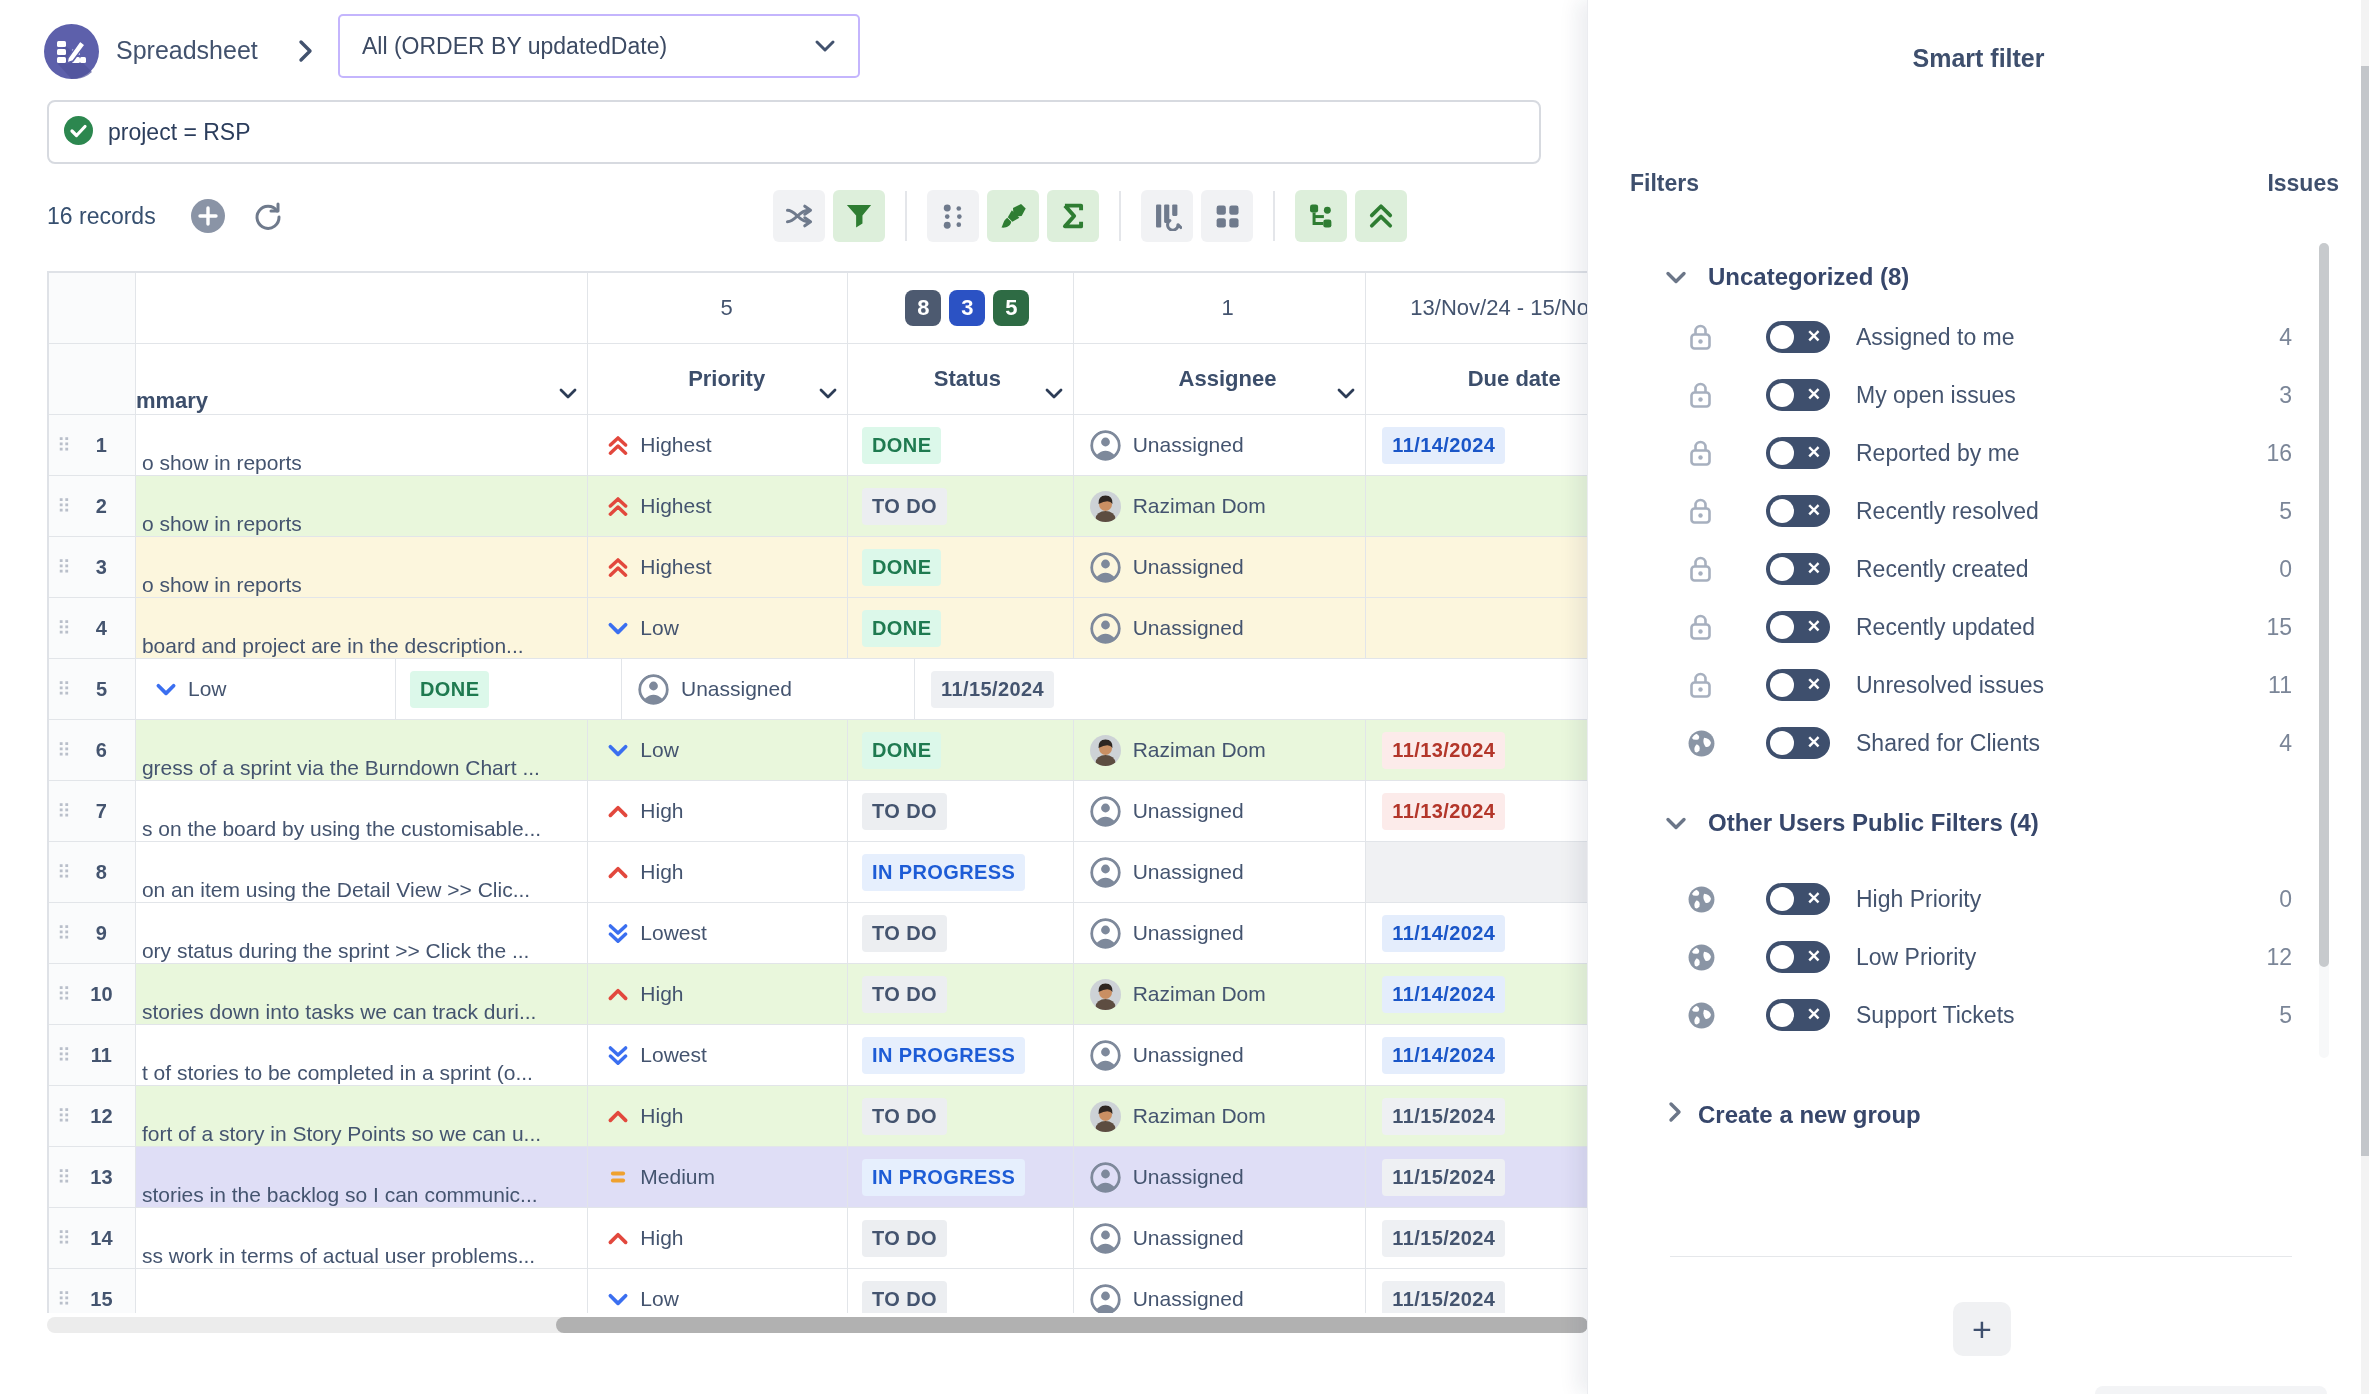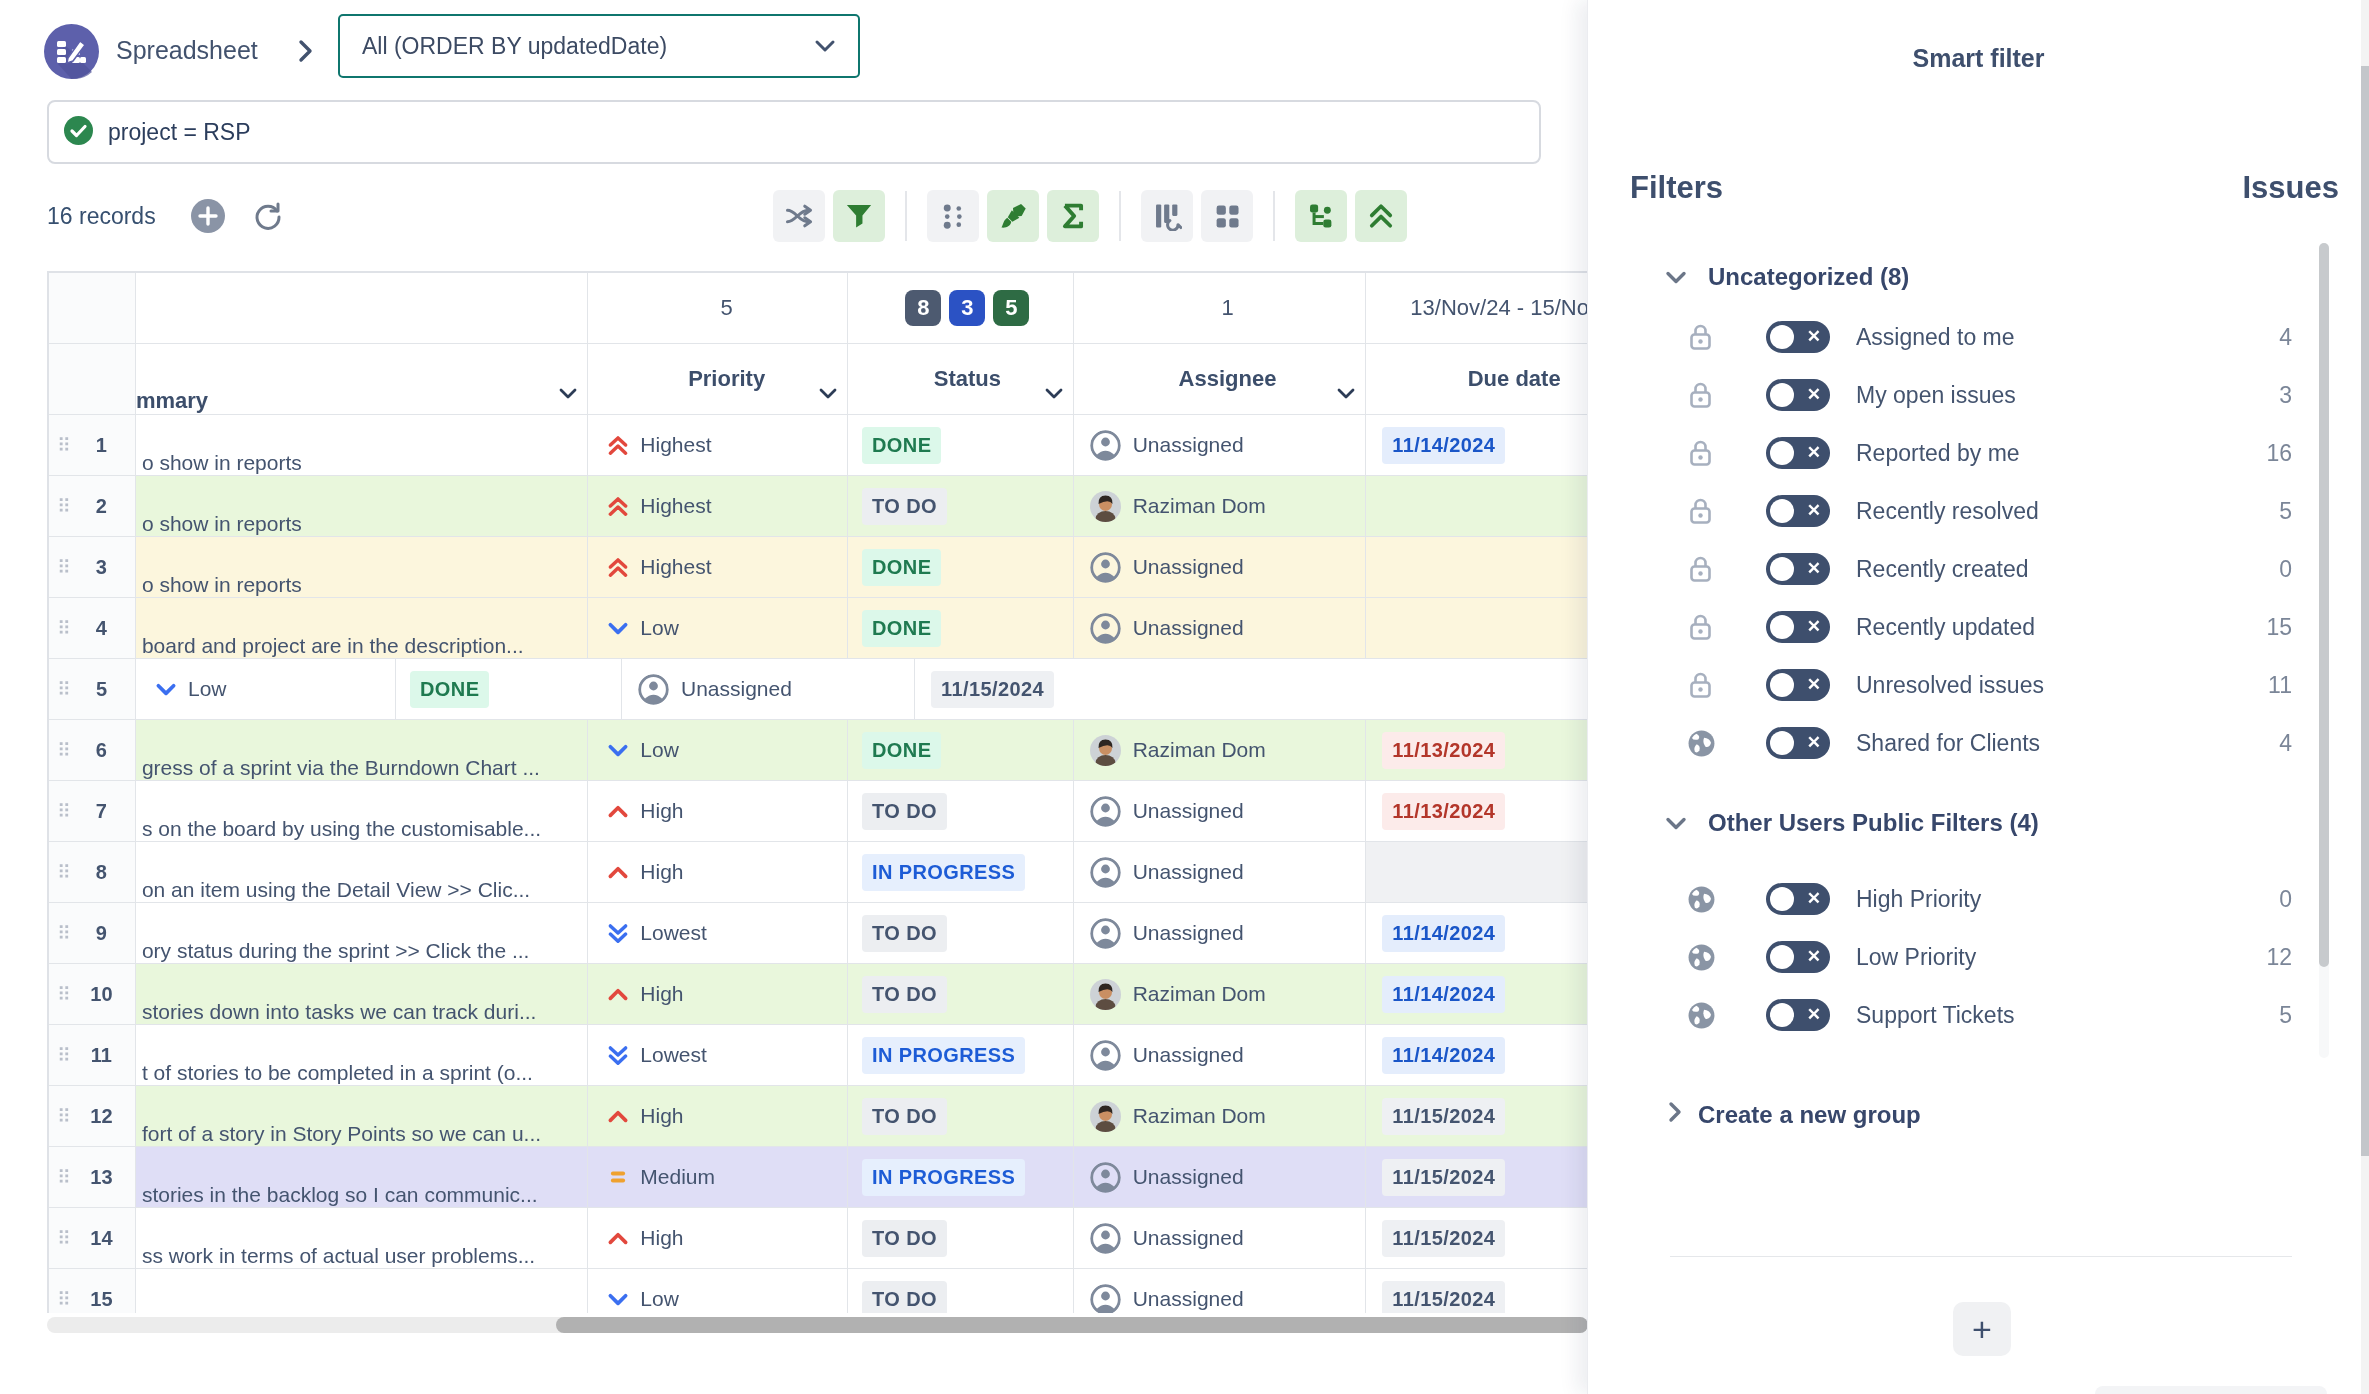--- a/index.html
+++ b/index.html
@@ -3,21 +3,21 @@
 <meta charset="utf-8">
 <style>
   html,body{margin:0;padding:0;background:#fff;}
   .app{position:relative;width:2369px;height:1394px;background:#fff;overflow:hidden;
        font-family:"Liberation Sans",sans-serif;color:#44546f;}
 
   
   .logo{position:absolute;left:44px;top:24px;width:55px;height:55px;border-radius:50%;}
   .app-title{position:absolute;left:116px;top:36px;font-size:25px;font-weight:500;color:#42526e;}
   .crumb-chev{position:absolute;left:296px;top:38px;}
-  .view-select{position:absolute;left:338px;top:14px;width:522px;height:64px;border:2px solid #0f766e;
+  .view-select{position:absolute;left:338px;top:14px;width:522px;height:64px;border:2px solid #c4b5fd;
        border-radius:5px;background:#fff;display:flex;align-items:center;padding:0 22px;box-sizing:border-box;
        font-size:23px;color:#3c4a63;cursor:pointer;}
   .view-select .chev{margin-left:auto;}
 
   
   .filter-bar{position:absolute;left:47px;top:100px;width:1494px;height:64px;border:2px solid #d7dae0;
        border-radius:8px;box-sizing:border-box;display:flex;align-items:center;padding-left:14px;background:#fff;}
   .filter-query{font-size:23px;color:#2b3d5c;margin-left:14px;}
 
   
@@ -68,21 +68,21 @@
   .pri-icon{width:24px;height:24px;flex:none;display:flex;align-items:center;}
   .avatar{width:31px;height:31px;border-radius:50%;overflow:hidden;flex:none;}
   .hscroll{position:absolute;left:47px;top:1317px;width:1541px;height:16px;background:#ececec;border-radius:8px;}
   .hscroll .thumb{position:absolute;left:509px;right:0;top:0;height:16px;background:#b1b1b1;border-radius:8px;}
 
   
   .panel{position:absolute;top:0;right:0;width:781px;height:100%;background:#fff;
        border-left:1px solid #ebecf0;box-shadow:-10px 0 18px rgba(23,43,77,.08);}
   .panel-title{position:absolute;top:44px;left:0;width:100%;text-align:center;font-size:25px;font-weight:700;color:#3e4f6d;}
   .panel-heads{position:absolute;top:170px;left:42px;right:30px;display:flex;justify-content:space-between;
-       font-size:31px;font-weight:700;color:#3e4f6d;}
+       font-size:23px;font-weight:700;color:#3e4f6d;}
   .flist{position:absolute;top:232px;left:0;right:0;}
   .group-header{height:50px;display:flex;align-items:center;padding-left:77px;gap:21px;
        font-size:24px;font-weight:700;color:#37476b;cursor:pointer;}
   .group1 .group-header{margin-top:20px;margin-bottom:6px;}
   .group2 .group-header{margin-top:26px;margin-bottom:22px;}
   .fitem{height:58px;display:flex;align-items:center;padding-left:99px;position:relative;}
   .ficon{width:30px;display:flex;align-items:center;flex:none;}
   .toggle{width:64px;height:32px;border-radius:16px;background:#3e4f6d;margin-left:49px;position:relative;
        flex:none;cursor:pointer;}
   .toggle .knob{position:absolute;left:4px;top:4px;width:24px;height:24px;border-radius:50%;background:#fff;}

